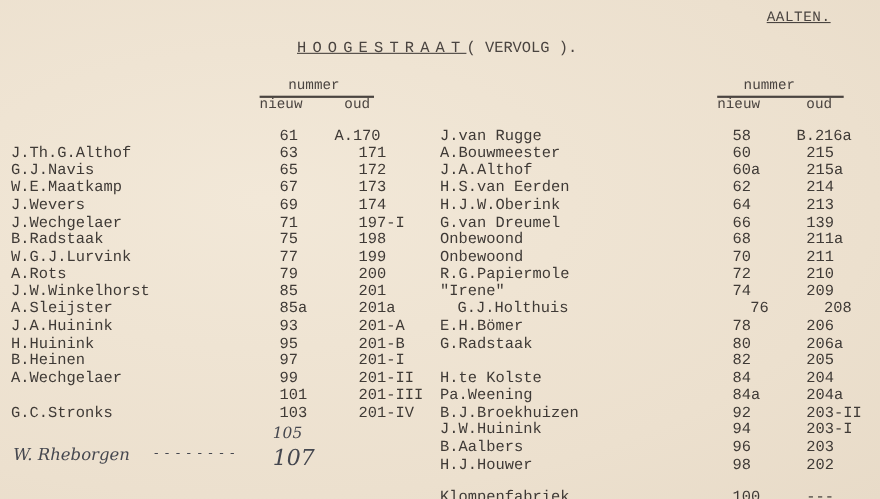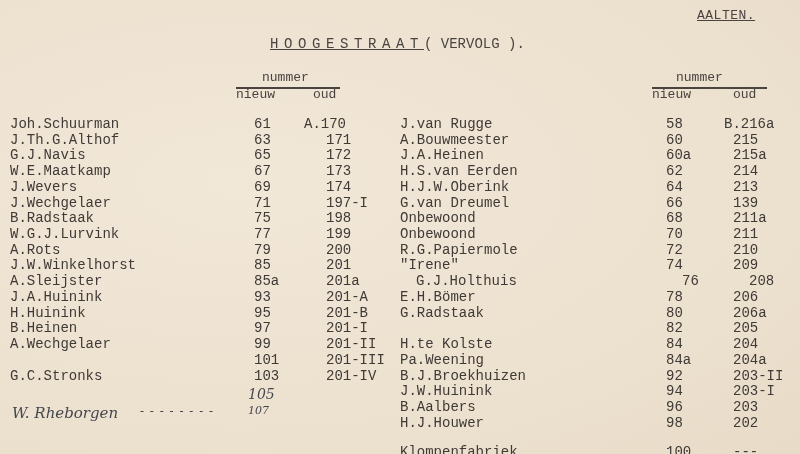--- a/index.html
+++ b/index.html
@@ -34,21 +34,20 @@
 <div class="abs hdr-num" style="top:87px;left:236px;">nieuw</div>
 <div class="abs hdr-num" style="top:87px;left:313px;">oud</div>
 
 <div class="abs hdr-num" style="top:70px;left:676px;">nummer</div>
 <div class="hdr-rule" style="top:87px;left:652px;width:115px;"></div>
 <div class="abs hdr-num" style="top:87px;left:652px;">nieuw</div>
 <div class="abs hdr-num" style="top:87px;left:733px;">oud</div>
 
 <div id="left-list">
     <div class="row" style="top: 117px; left: 0px; width: 800px;">
-      <span class="name" style="left: 10px;">Joh.Schuurman</span>
       <span class="nieuw" style="left: 254px;">61</span>
       <span class="oud" style="left: 304px;">A.170</span>
     </div>
     <div class="row" style="top: 132.72px; left: 0px; width: 800px;">
       <span class="name" style="left: 10px;">J.Th.G.Althof</span>
       <span class="nieuw" style="left: 254px;">63</span>
       <span class="oud" style="left: 326px;">171</span>
     </div>
     <div class="row" style="top: 148.44px; left: 0px; width: 800px;">
       <span class="name" style="left: 10px;">G.J.Navis</span>
@@ -130,21 +129,21 @@
       <span class="name" style="left: 400px;">J.van Rugge</span>
       <span class="nieuw" style="left: 666px;">58</span>
       <span class="oud" style="left: 724px;">B.216a</span>
     </div>
     <div class="row" style="top: 132.72px; left: 0px; width: 664px;">
       <span class="name" style="left: 400px;">A.Bouwmeester</span>
       <span class="nieuw" style="left: 666px;">60</span>
       <span class="oud" style="left: 733px;">215</span>
     </div>
     <div class="row" style="top: 148.44px; left: 0px; width: 800px;">
-      <span class="name" style="left: 400px;">J.A.Heinen</span>
+      <span class="name" style="left: 400px;">J.A.Althof</span>
       <span class="nieuw" style="left: 666px;">60a</span>
       <span class="oud" style="left: 733px;">215a</span>
     </div>
     <div class="row" style="top: 164.16px; left: 0px; width: 800px;">
       <span class="name" style="left: 400px;">H.S.van Eerden</span>
       <span class="nieuw" style="left: 666px;">62</span>
       <span class="oud" style="left: 733px;">214</span>
     </div>
     <div class="row" style="top: 179.88px; left: 0px; width: 800px;">
       <span class="name" style="left: 400px;">H.J.W.Oberink</span>
@@ -228,13 +227,13 @@
     <div class="row" style="top: 431.4px; left: 0px; width: 800px; margin-top: 14px;">
       <span class="name" style="left: 400px;">Klompenfabriek</span>
       <span class="nieuw" style="left: 666px;">100</span>
       <span class="oud" style="left: 733px;">---</span>
     </div>
   </div>
 
 <div class="hand" style="top:386px;left:248px;font-size:14px;">105</div>
 <div class="hand" style="top:404px;left:12px;font-size:15px;">W. Rheborgen</div>
 <div class="hand" style="top:404px;left:140px;font-size:12px;letter-spacing:1px;">- - - - - - - -</div>
-<div class="hand" style="top:404px;left:248px;font-size:11px;">107</div>
+<div class="hand" style="top:404px;left:248px;font-size:20px;">107</div>
 
 </body></html>

